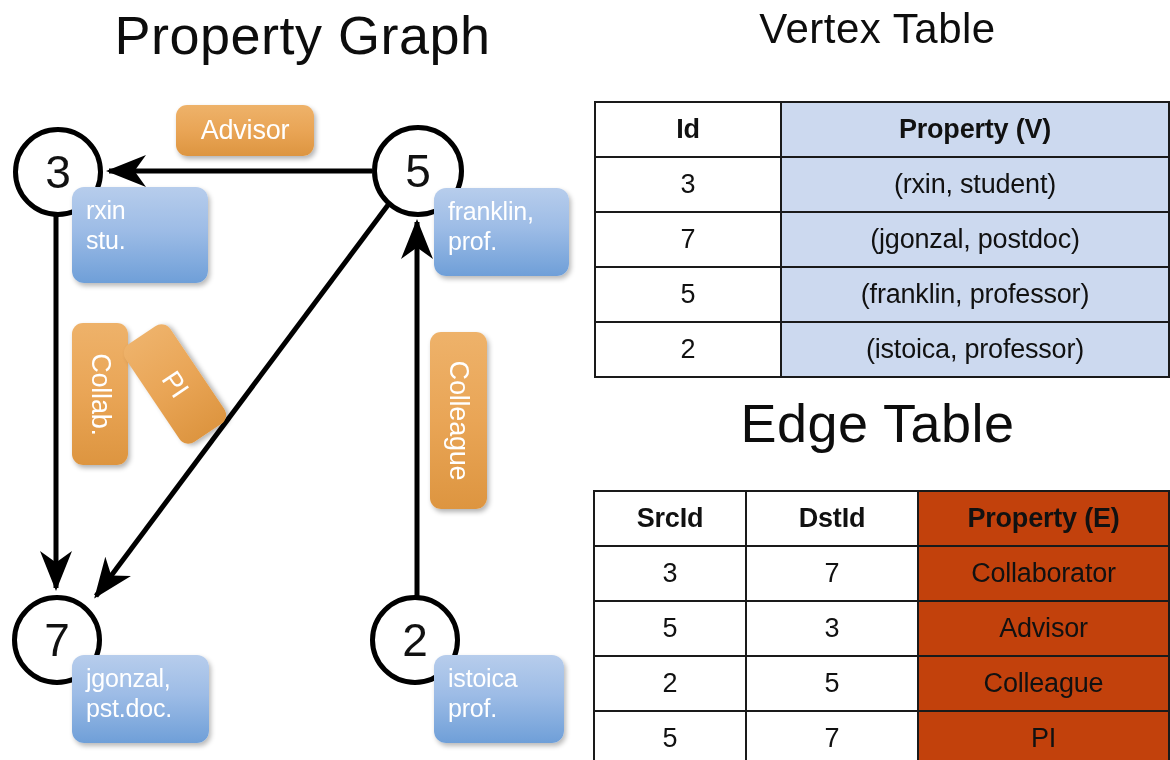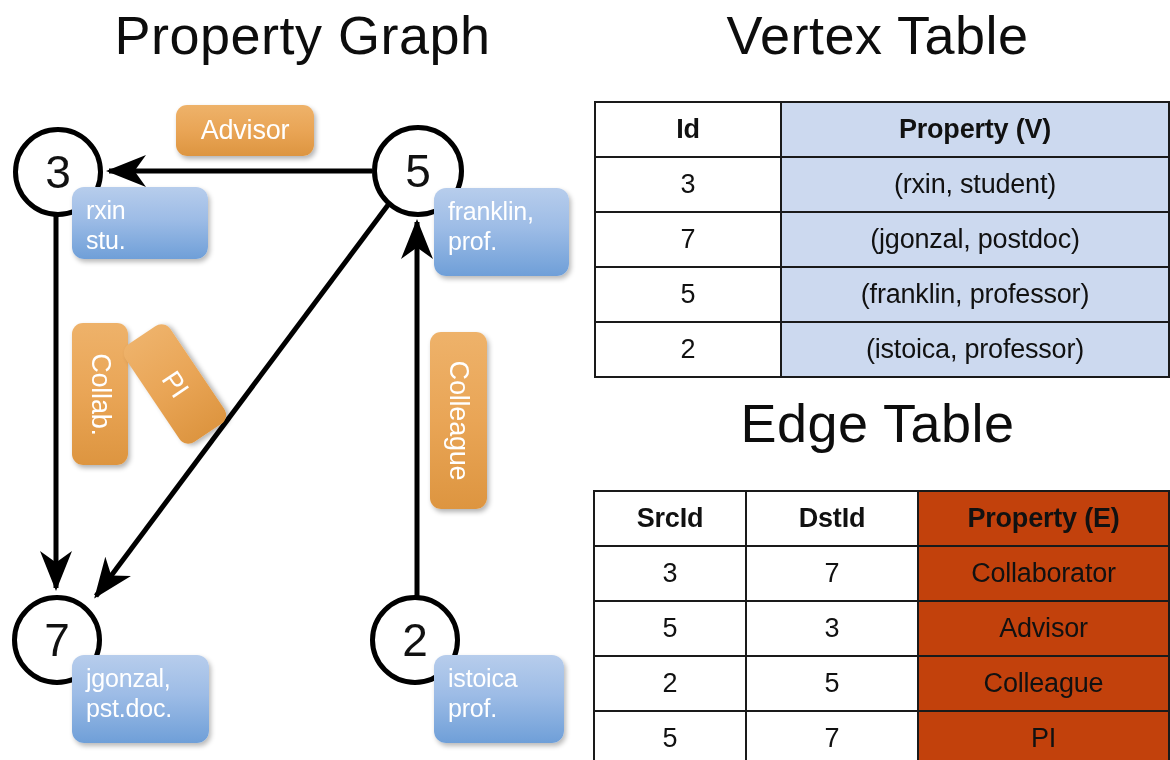--- a/index.html
+++ b/index.html
@@ -10,21 +10,21 @@
   .panel{position:absolute;}
 
   
   .big-title{
     position:absolute;text-align:center;
     font-family:"Liberation Sans",sans-serif;
     font-weight:300;letter-spacing:0.5px;color:#0d0d0d;
     white-space:nowrap;
   }
   #title-property-graph{left:0;top:8px;width:585px;font-size:54px;line-height:1;}
-  #title-vertex-table{left:585px;top:8px;width:585px;font-size:54px;line-height:1;}
+  #title-vertex-table{left:585px;top:8px;width:585px;font-size:42px;line-height:1;}
   #title-edge-table{left:585px;top:396px;width:585px;font-size:54px;line-height:1;}
 
   
   #graph-area{left:10px;top:0;width:585px;height:760px;}
   #graph-svg{position:absolute;left:0;top:0;width:585px;height:760px;}
 
   .node-circle{
     position:absolute;border:5px solid #000;border-radius:50%;
     background:#fff;box-sizing:border-box;
     display:flex;align-items:center;justify-content:center;
@@ -114,21 +114,21 @@
   <div class="node-circle" style="left:362px;top:125px;width:92px;height:92px;">
     <span>5</span>
   </div>
   <div class="node-circle" style="left:2px;top:595px;width:90px;height:90px;">
     <span>7</span>
   </div>
   <div class="node-circle" style="left:360px;top:595px;width:90px;height:90px;">
     <span>2</span>
   </div>
 
-  <div class="prop-box" style="left:62px;top:187px;width:136px;height:72px;">
+  <div class="prop-box" style="left:62px;top:187px;width:136px;height:96px;">
     <div>rxin</div>
     <div>stu.</div>
   </div>
 
   <div class="prop-box" style="left:424px;top:188px;width:135px;height:88px;">
     <div>franklin,</div>
     <div>prof.</div>
   </div>
 
   <div class="prop-box" style="left:62px;top:655px;width:137px;height:88px;">

